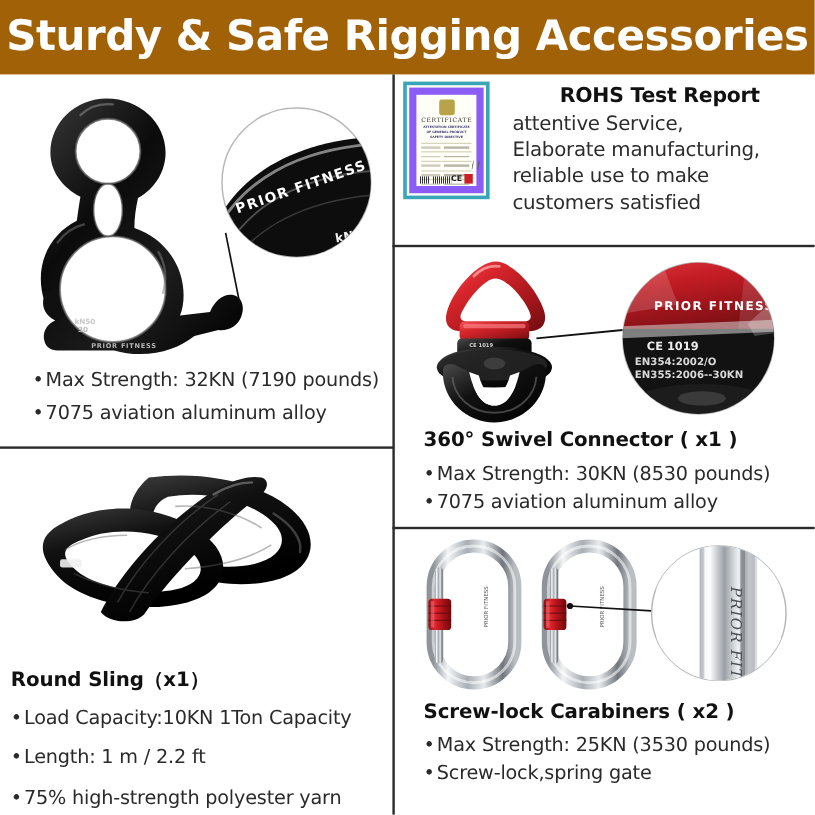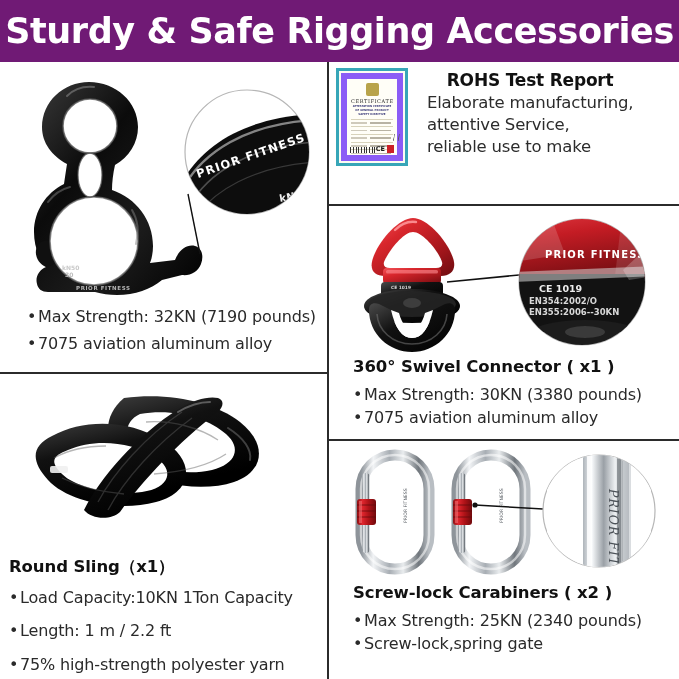--- a/index.html
+++ b/index.html
@@ -13,21 +13,21 @@
     position: relative;
     width: 679px; height: 679px;
     background: #ffffff;
   }
 
   
   .header {
     position: absolute;
     left: 0; top: 0;
     width: 679px; height: 62px;
-    background: #701a75;
+    background: #a16207;
     display: flex;
     align-items: center;
     justify-content: center;
   }
   .header-title {
     color: #ffffff;
     font-size: 35px;
     font-weight: 700;
     letter-spacing: -0.4px;
     font-family: "DejaVu Sans", "Liberation Sans", sans-serif;
@@ -173,21 +173,21 @@
   }
   .cert-barcode {
     position: absolute; left: 3px; bottom: 2px;
     width: 26px; height: 6px;
     background: repeating-linear-gradient(90deg, #333 0 0.7px, transparent 0.7px 1.6px);
   }
 
   .rohs-text { margin-left: 19px; padding-top: 2px; }
   .rohs-title {
     font-size: 17px; font-weight: 700; color: #111;
-    text-align: center; margin-bottom: 2px; letter-spacing: -0.2px;
+    text-align: right; margin-bottom: 2px; letter-spacing: -0.2px;
   }
   .rohs-line {
     font-size: 16.5px; color: #2c2c2c; line-height: 1.33;
     letter-spacing: -0.2px; white-space: nowrap;
   }
 
   
   .art { position: absolute; }
 
   
@@ -348,23 +348,24 @@
           <div class="cert-barcode"></div>
           <div class="cert-foot">
             <span class="ce-mark">CE</span>
             <span class="red-mark"></span>
           </div>
         </div>
       </div>
 
       <div class="rohs-text">
         <div class="rohs-title">ROHS Test Report</div>
+        <div class="rohs-line">attentive Service,</div>
         <div class="rohs-line">Elaborate manufacturing,</div>
-        <div class="rohs-line">attentive Service,</div>
         <div class="rohs-line">reliable use to make</div>
+        <div class="rohs-line">customers satisfied</div>
       </div>
     </div>
   </div>
 
   <div class="panel" id="panel-swivel">
 
     <div class="art" id="art-swivel">
       <svg width="330" height="148" viewBox="0 0 330 148">
         <defs>
           <linearGradient id="redg" x1="0" y1="0" x2="1" y2="1">
@@ -443,21 +444,21 @@
           </g>
         </g>
       </svg>
     </div>
 
     <div class="txt-swivel">
       <div class="prod-title">360° Swivel Connector ( x1 )</div>
       <ul class="spec-list">
         <li class="spec-item">
           <span class="spec-bullet">•</span>
-          <span class="spec-text">Max Strength: 30KN (3380 pounds)</span>
+          <span class="spec-text">Max Strength: 30KN (8530 pounds)</span>
         </li>
         <li class="spec-item">
           <span class="spec-bullet">•</span>
           <span class="spec-text">7075 aviation aluminum alloy</span>
         </li>
       </ul>
     </div>
   </div>
 
   <div class="panel" id="panel-sling">
@@ -599,21 +600,21 @@
           </g>
         </g>
       </svg>
     </div>
 
     <div class="txt-carabiner">
       <div class="prod-title">Screw-lock Carabiners ( x2 )</div>
       <ul class="spec-list">
         <li class="spec-item">
           <span class="spec-bullet">•</span>
-          <span class="spec-text">Max Strength: 25KN (2340 pounds)</span>
+          <span class="spec-text">Max Strength: 25KN (3530 pounds)</span>
         </li>
         <li class="spec-item">
           <span class="spec-bullet">•</span>
           <span class="spec-text">Screw-lock,spring gate</span>
         </li>
       </ul>
     </div>
   </div>
 
 </div>

